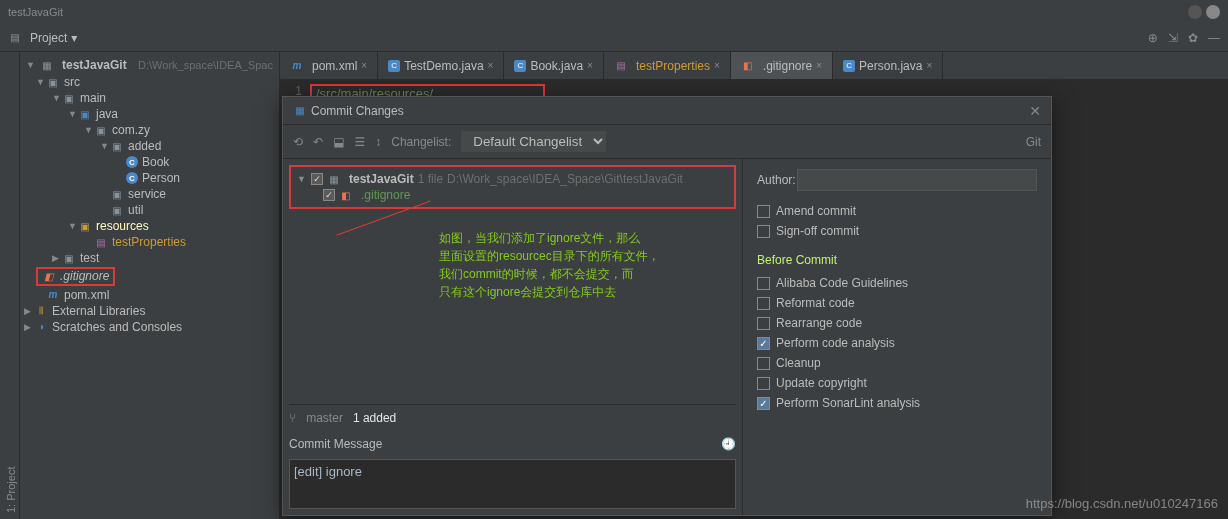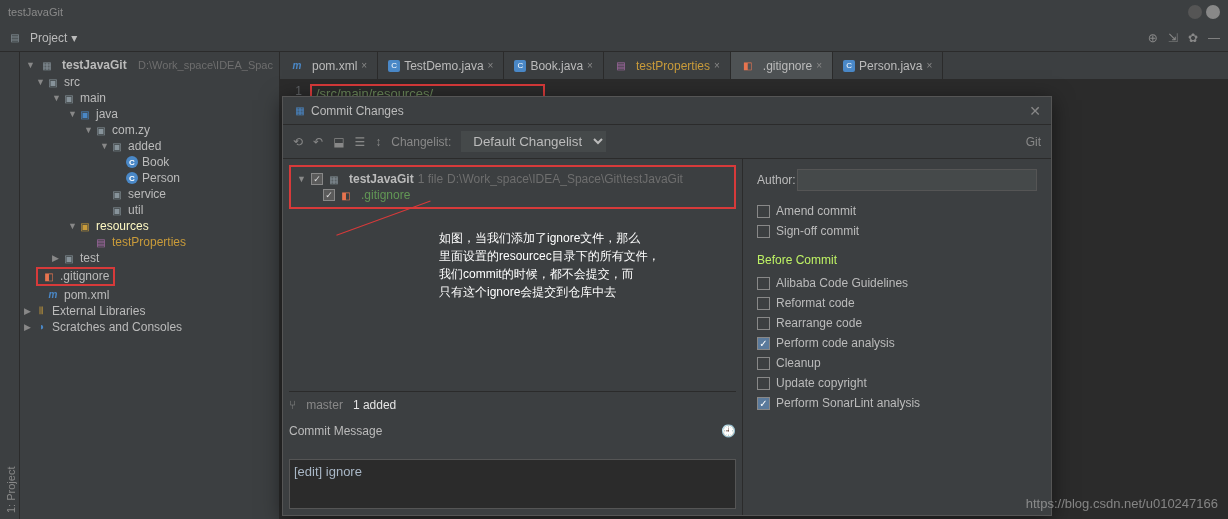--- a/index.html
+++ b/index.html
@@ -27,21 +27,21 @@
 .m-icon { color: #4a88c7; font-weight: bold; font-style: italic; }
 .git-icon { color: #e8744f; }
 .lib-icon { color: #c99b3a; }
 .scratch-icon { color: #4a88c7; }
 .indent-1 { padding-left: 16px; }
 .indent-2 { padding-left: 32px; }
 .indent-3 { padding-left: 48px; }
 .indent-4 { padding-left: 64px; }
 .indent-5 { padding-left: 80px; }
 .indent-6 { padding-left: 96px; }
-.gitignore-box { display: inline-block; border: 2px solid #d73a3a; padding: 0 4px; }
+.gitignore-box { display: inline-block; border: 2px solid #d73a3a; padding: 0 4px; font-style: italic; }
 .proj-header { display: flex; align-items: center; gap: 4px; padding: 2px 6px; }
 .proj-path { color: #6e6e6e; font-size: 11px; }
 .editor-area { flex: 1; background: #2b2b2b; position: relative; }
 .tabs { height: 28px; background: #3c3f41; display: flex; align-items: center; border-bottom: 1px solid #2b2b2b; }
 .tab { display: flex; align-items: center; padding: 0 10px; height: 100%; gap: 4px; color: #bbbbbb; cursor: pointer; border-right: 1px solid #2b2b2b; }
 .tab.active { background: #4e5254; }
 .tab .close { color: #888; font-size: 10px; }
 .java-icon { width: 12px; height: 12px; background: #4a88c7; border-radius: 2px; color: #fff; font-size: 8px; display: flex; align-items: center; justify-content: center; }
 .editor-content { padding: 4px 0; display: flex; }
 .gutter { width: 30px; text-align: right; color: #606366; padding-right: 8px; }
@@ -54,25 +54,25 @@
 .dialog-toolbar { height: 34px; display: flex; align-items: center; padding: 0 10px; gap: 10px; border-bottom: 1px solid #2b2b2b; color: #888; }
 .changelist-sel { background: #45494a; padding: 2px 8px; color: #bbb; border: none; }
 .git-label { margin-left: auto; color: #888; }
 .dialog-body { display: flex; height: calc(100% - 62px); }
 .changes-panel { width: 460px; border-right: 1px solid #2b2b2b; padding: 6px; display: flex; flex-direction: column; }
 .changes-tree { border: 2px solid #d73a3a; padding: 4px; }
 .change-row { display: flex; align-items: center; padding: 1px 2px; gap: 4px; }
 .change-row .faded { color: #6e6e6e; }
 .checkbox { width: 12px; height: 12px; border: 1px solid #888; background: #5a5a5a; display: inline-flex; align-items: center; justify-content: center; font-size: 9px; color: #ddd; }
 .checkbox.checked::before { content: "✓"; }
-.annotation { color: #ffffff; font-size: 12px; margin: 20px 0 0 150px; line-height: 1.5; position: relative; }
+.annotation { color: #84cc16; font-size: 12px; margin: 20px 0 0 150px; line-height: 1.5; position: relative; }
 .annotation::before { content: ""; position: absolute; left: -100px; top: -30px; width: 100px; height: 50px; border-top: 1px solid #d73a3a; transform: rotate(-20deg); transform-origin: right; }
 .branch-info { margin-top: auto; padding: 6px 0; display: flex; gap: 10px; color: #888; border-top: 1px solid #2b2b2b; }
 .added-count { color: #e5e5e5; }
-.commit-msg-label { padding: 6px 0 21px; color: #bbb; display: flex; align-items: center; }
+.commit-msg-label { padding: 6px 0 8px; color: #bbb; display: flex; align-items: center; }
 .commit-msg-label .history { margin-left: auto; color: #888; }
 .commit-msg { background: #2b2b2b; border: 1px solid #555; min-height: 50px; padding: 4px; font-family: Consolas, monospace; color: #a9b7c6; font-size: 13px; }
 .right-panel { flex: 1; padding: 10px 14px; }
 .field-row { display: flex; align-items: center; gap: 1px; margin-bottom: 10px; }
 .author-input { flex: 1; background: #45494a; border: 1px solid #555; height: 22px; color: #bbb; padding: 0 4px; }
 .chk-row { display: flex; align-items: center; gap: 6px; padding: 3px 0; }
 .chk { width: 13px; height: 13px; border: 1px solid #888; display: inline-flex; align-items: center; justify-content: center; font-size: 10px; }
 .chk.checked { background: #5a7a9c; color: #fff; }
 .chk.checked::before { content: "✓"; }
 .section-label { color: #bef264; margin: 12px 0 6px; }

